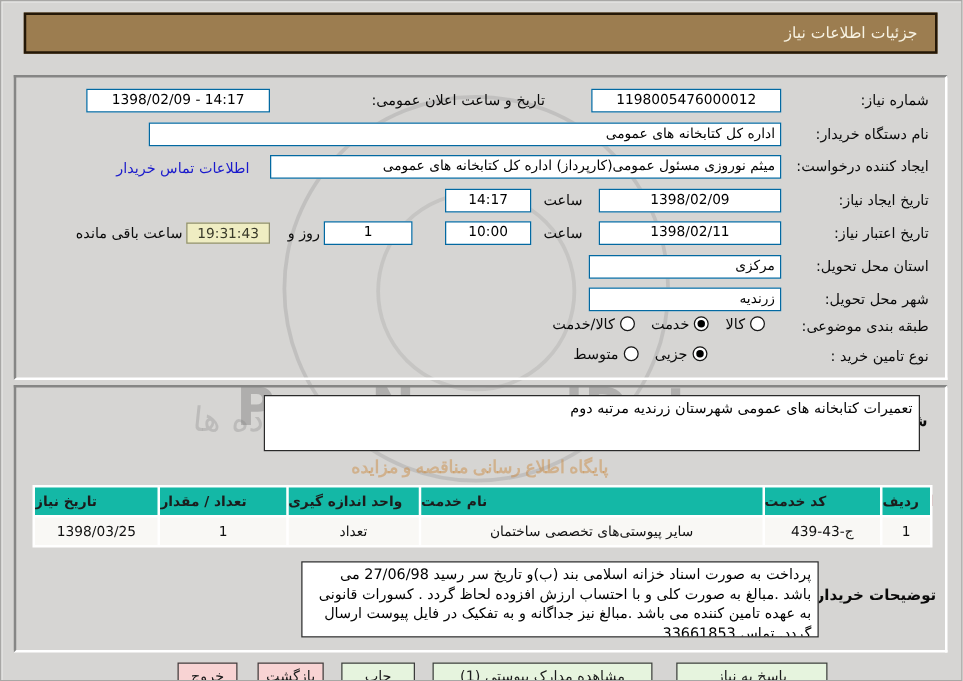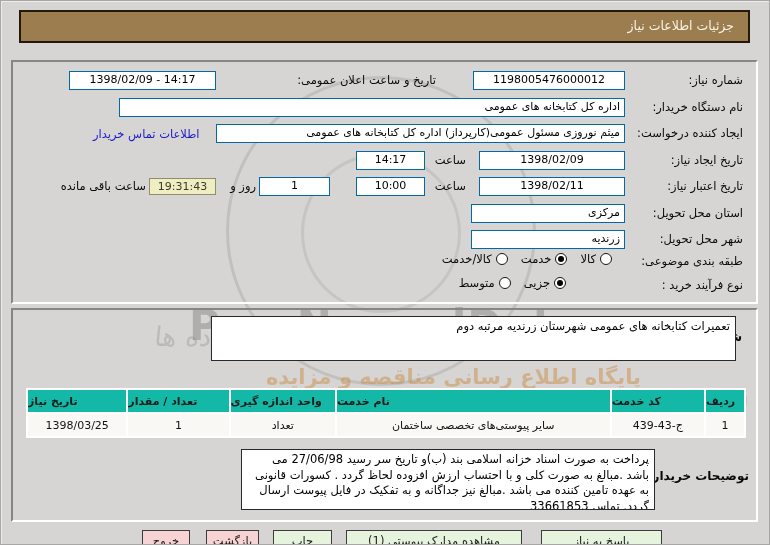--- a/index.html
+++ b/index.html
@@ -8,21 +8,21 @@
   .page { position:relative; width:770px; height:545px; background:#d6d5d3;
           border:1px solid #a8a7a5; box-shadow: inset 1px 1px 0 #ececeb; overflow:hidden; }
 
   
   .wm { position:absolute; pointer-events:none; }
   .wm-circle { border-radius:50%; }
   .wm-brand { font-weight:bold; font-size:42px; letter-spacing:1px; direction:ltr;
               color:rgba(122,122,122,0.42); text-align:center; white-space:nowrap;margin-top:24px; }
   .wm-fa { font-size:27px; color:rgba(130,130,130,0.30); text-align:center; white-space:nowrap;
            transform:skewX(-6deg); }
-  .wm-orange { font-size:21px; font-weight:bold; color:rgba(202,133,55,0.45); text-align:left; white-space:nowrap; }
+  .wm-orange { font-size:14px; font-weight:bold; color:rgba(202,133,55,0.45); text-align:left; white-space:nowrap;font-family:Liberation Serif, serif; }
   .wm-phone { font-size:26px; font-weight:bold; direction:ltr; color:rgba(115,115,115,0.35);
               text-align:center; white-space:nowrap; letter-spacing:3px; }
 
   
   .hdr { position:absolute; left:18px; top:9px; width:731px; height:33px;
          background:#9c7d50; border:2px solid #241808; color:#f7f2e2;
          font-size:12.5px; line-height:28px; padding-right:14px; text-align:right; }
   .panel { position:absolute; left:10px; width:747px; border:2px solid;
            border-color:#868685 #ffffff #ffffff #868685; background:transparent; }
   .panel1 { top:59px; height:244px; }
@@ -125,21 +125,21 @@
     <span class="ritem">
       <span class="radio checked"></span>
       <span>خدمت</span>
     </span>
     <span class="ritem">
       <span class="radio"></span>
       <span>کالا/خدمت</span>
     </span>
   </div>
 
-  <div class="lbl" style="top:277px">نوع فرآیند خرید :</div>
+  <div class="lbl" style="top:277px">نوع تامین خرید :</div>
   <div class="radios" style="left:420px; top:274px; width:145px">
     <span class="ritem">
       <span class="radio checked"></span>
       <span>جزیی</span>
     </span>
     <span class="ritem">
       <span class="radio"></span>
       <span>متوسط</span>
     </span>
   </div>

